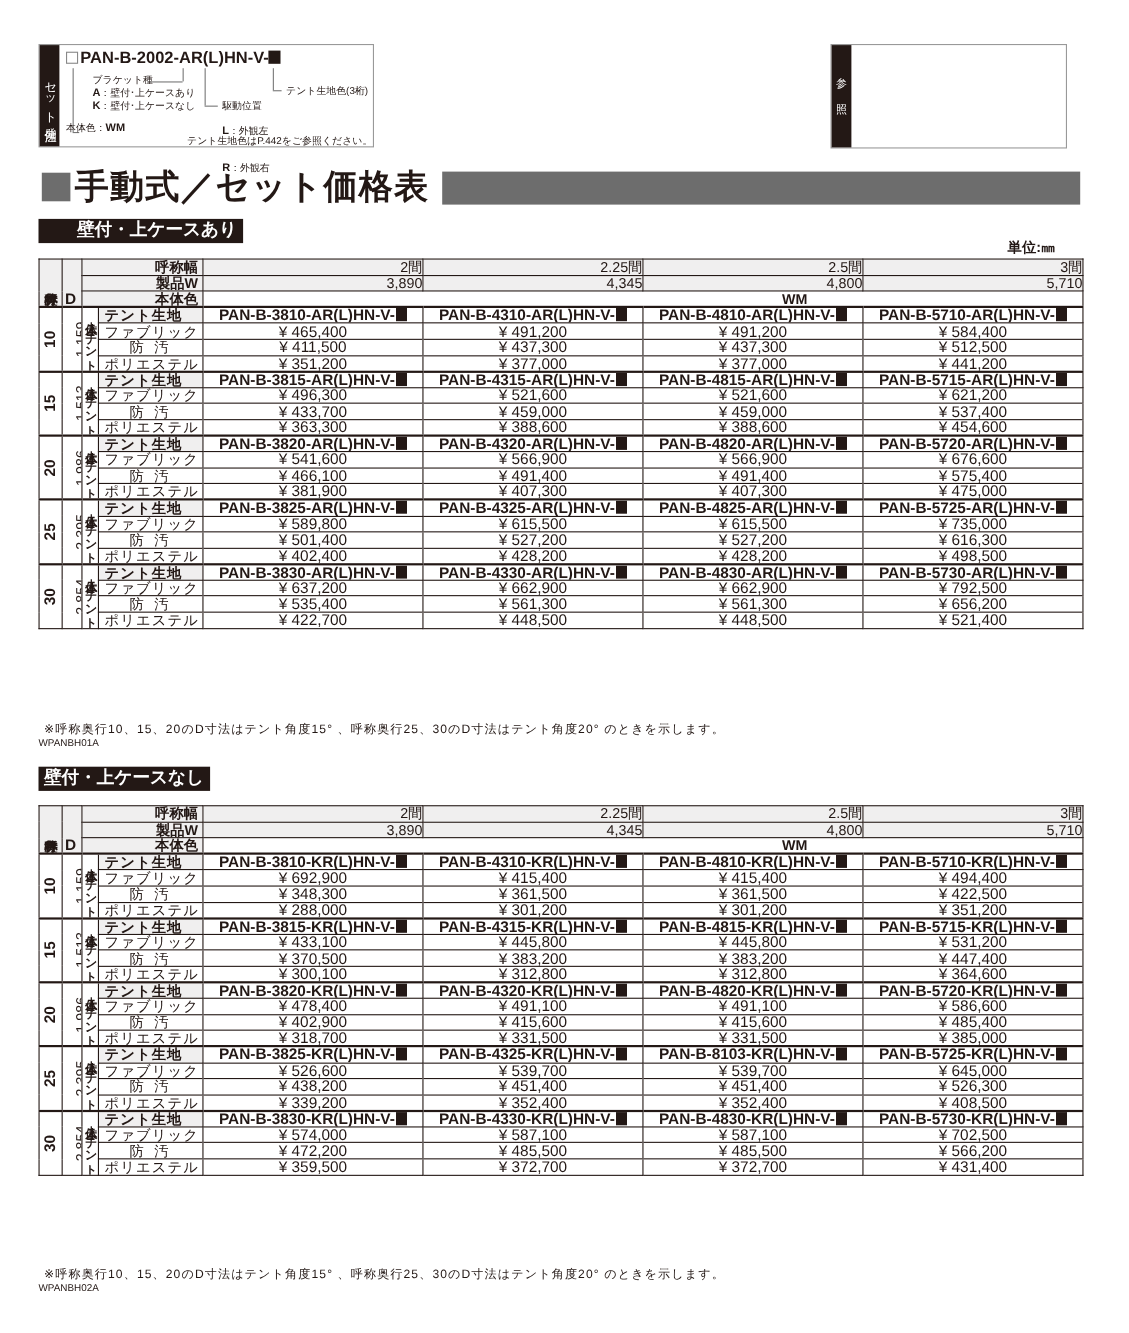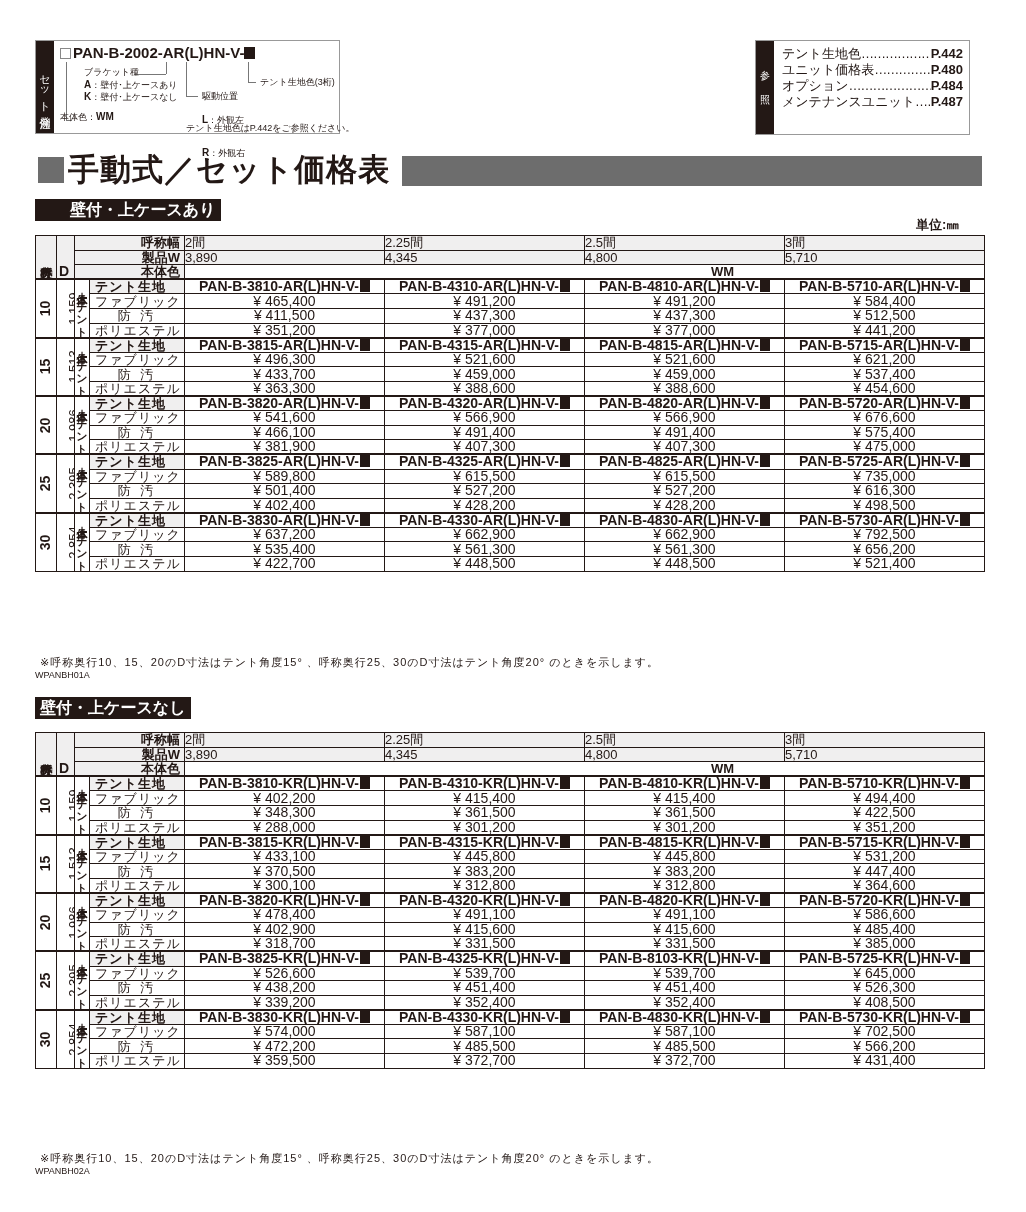--- a/index.html
+++ b/index.html
@@ -33,21 +33,21 @@
 
   .section-label { position: absolute; left: 35px; height: 22px; background: #231815; color: #fff; font-size: 16px; font-weight: bold; padding: 1px 5px; line-height: 20px; }
 
   #unit { left: 916px; top: 216px; font-size: 13px; font-weight: bold; }
 
   
   table.price { position: absolute; left: 35px; width: 944px; border-collapse: collapse; table-layout: fixed; font-size: 13px; }
   table.price td { border: 1px solid #231815; padding: 0; height: 14.6px; line-height: 13px; white-space: nowrap; overflow: hidden; }
   table.price .hdr td { background: #f0efef; text-align: center; }
   table.price .hdr td.lbl { text-align: right; padding-right: 4px; font-weight: bold; }
-  table.price td.colcell { text-align: left; margin-top: 12px; }
+  table.price td.colcell { text-align: right; margin-top: 12px; }
   table.price td.wm { background: #fff; padding-left: 526px; text-align: left; font-weight: bold; border-left: 1px solid #231815; }
   table.price td.vert { background: #f0efef; font-size: 12px; font-weight: bold; writing-mode: vertical-rl; text-align: center; line-height: 13px; }
   table.price td.dep { background: #fff; font-weight: bold; font-size: 14px; text-align: center; }
   table.price td.dep span { display: inline-block; transform: rotate(-90deg); }
   table.price td.dd { font-size: 13px; text-align: center; }
   table.price td.dd span { display: inline-block; transform: rotate(-90deg); white-space: nowrap; }
   table.price td.mid { writing-mode: vertical-rl; text-align: center; font-size: 11px; font-weight: bold; line-height: 12px; letter-spacing: -1px; }
   table.price td.rl { padding-left: 5px; font-size: 13px; letter-spacing: 1px; background: #fff; }
   table.price td.rl.h { font-weight: bold; }
   table.price td.rl.c { text-align: center; padding-left: 0; letter-spacing: 3px; }
@@ -76,46 +76,28 @@
   <div class="ln" style="left:212px;top:21px;height:20px;border-left-width:1px;"></div>
   <div class="ln" style="left:212px;top:41px;width:8px;border-top-width:1px;"></div>
   <div class="t" style="left:48px;top:26px;">ブラケット種</div>
   <div class="t" style="left:48px;top:38px;"><b>A</b><span>：壁付･上ケースあり</span></div>
   <div class="t" style="left:48px;top:50px;"><b>K</b><span>：壁付･上ケースなし</span></div>
   <div class="t" style="left:24px;top:70px;"><span>本体色：</span><b>WM</b></div>
   <div class="t" style="left:166px;top:50px;">駆動位置</div>
   <div class="t" style="left:166px;top:62px;margin-top:44px;"><b>R</b><span>：外観右</span></div>
   <div class="t" style="left:166px;top:73px;"><b>L</b><span>：外観左</span></div>
   <div class="t" style="left:224px;top:36px;">テント生地色(3桁)</div>
-  <div class="t" style="left:150px;top:82px;">テント生地色はP.442をご参照ください。</div>
+  <div class="t" style="left:134px;top:82px;">テント生地色はP.442をご参照ください。</div>
 </div>
 
 <div id="ref-box" class="abs">
   <div class="side">
       <span>参</span>
       <span>照</span>
     </div>
-  <div class="rows">
-    <div class="row">
-        <span class="lbl">テント生地色</span>
-        <span class="pg">P.442</span>
-      </div>
-    <div class="row">
-        <span class="lbl">ユニット価格表</span>
-        <span class="pg">P.480</span>
-      </div>
-    <div class="row">
-        <span class="lbl">オプション</span>
-        <span class="pg">P.484</span>
-      </div>
-    <div class="row">
-        <span class="lbl">メンテナンスユニット</span>
-        <span class="pg">P.487</span>
-      </div>
-  </div>
 </div>
 
 <div id="title" class="abs">
   <div class="sq"></div>
   <div class="txt">手動式／セット価格表</div>
 </div>
 <div id="title-bar" class="abs"></div>
 
 <div id="unit" class="abs">単位:㎜</div>
 
@@ -350,21 +332,21 @@
         <td rowspan="4" class="dd"><span>1,159</span></td>
         <td rowspan="4" class="mid"><span>本体</span><span>＋テント</span></td>
         <td class="rl h" style="background:#f0efef">テント生地</td>
         <td class="model"><span>PAN-B-3810-KR(L)HN-V-</span><span class="blk"></span></td>
           <td class="model"><span>PAN-B-4310-KR(L)HN-V-</span><span class="blk"></span></td>
           <td class="model"><span>PAN-B-4810-KR(L)HN-V-</span><span class="blk"></span></td>
           <td class="model"><span>PAN-B-5710-KR(L)HN-V-</span><span class="blk"></span></td>
       </tr>
       <tr class="dash">
         <td class="rl">ファブリック</td>
-        <td class="price">¥ 402,200</td>
+        <td class="price">¥ 692,900</td>
           <td class="price">¥ 415,400</td>
           <td class="price">¥ 415,400</td>
           <td class="price">¥ 494,400</td>
       </tr>
       <tr class="dash">
         <td class="rl c">防 汚</td>
         <td class="price">¥ 348,300</td>
           <td class="price">¥ 361,500</td>
           <td class="price">¥ 361,500</td>
           <td class="price">¥ 422,500</td>

